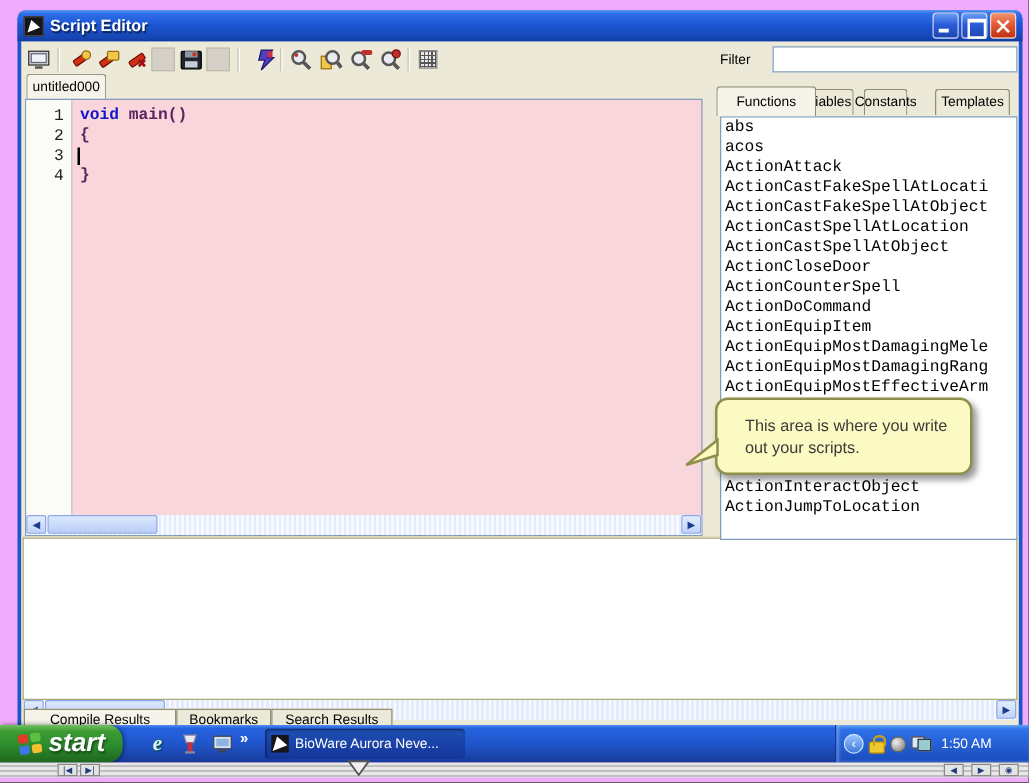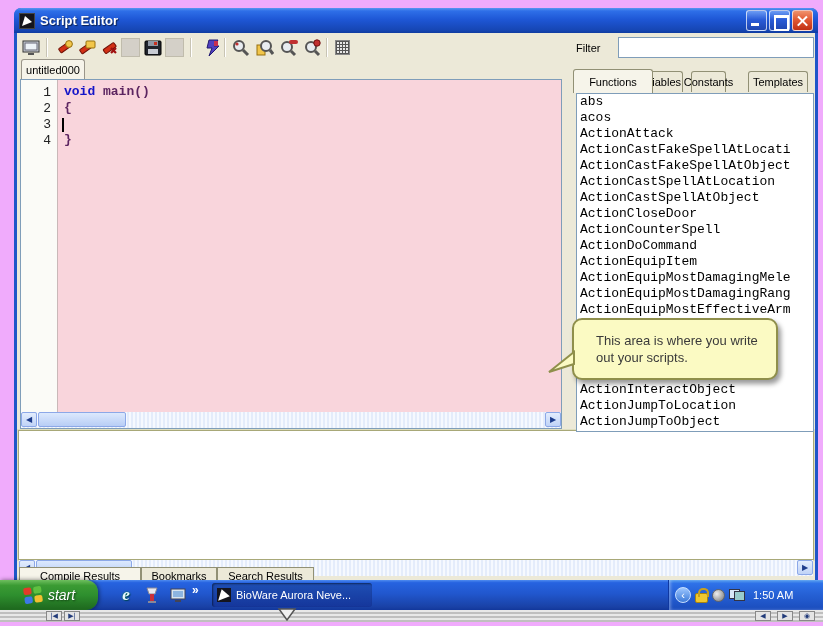--- a/index.html
+++ b/index.html
@@ -84,21 +84,21 @@
   .btab{position:absolute;top:559px;height:20px;background:#ECE9D8;border:1px solid #919075;
         font-size:11px;color:#000;display:flex;align-items:flex-start;justify-content:center;padding-top:2px;}
   .btab.active{background:#F6F4EA;}
 
   
   .taskbar{position:absolute;left:0;top:580px;width:823px;height:30px;z-index:10;
            background:linear-gradient(180deg,#4F8CF0 0%,#2663E0 9%,#2157CE 45%,#1941A5 90%,#12379B 100%);}
   .startbtn{position:absolute;left:0;top:0;width:98px;height:30px;border-radius:0 12px 12px 0;
             background:linear-gradient(180deg,#6FBF5F 0%,#3B9B33 18%,#2E8F2E 50%,#1F6B1F 95%);
             box-shadow:1px 0 4px rgba(0,0,0,.5);display:flex;align-items:center;justify-content:center;gap:5px;}
-  .start-label{color:#fff;font-weight:normal;font-style:italic;font-size:14px;text-shadow:1px 1px 2px rgba(0,0,0,.5);}
+  .start-label{color:#fff;font-weight:bold;font-style:italic;font-size:21px;text-shadow:1px 1px 2px rgba(0,0,0,.5);}
   .qlicon{position:absolute;top:5px;width:20px;height:20px;display:flex;align-items:center;justify-content:center;}
   .ie-e{color:#E8F4FF;font-size:17px;font-weight:bold;font-style:italic;font-family:"Liberation Serif",serif;
         text-shadow:0 0 2px #083, 1px 1px 1px #036;}
   .chev{position:absolute;color:#fff;font-size:12px;font-weight:bold;}
   .taskbtn{position:absolute;left:212px;top:3px;width:160px;height:24px;border-radius:3px;
            background:linear-gradient(180deg,#1E4FB4,#15369B);box-shadow:inset 1px 1px 2px rgba(0,0,0,.5);
            display:flex;align-items:center;padding:0 5px;gap:5px;}
   .task-label{color:#fff;font-size:11px;white-space:nowrap;overflow:hidden;}
   .tray{position:absolute;right:0;top:0;width:155px;height:30px;
         background:linear-gradient(180deg,#4F9BF0 0%,#2E71E8 12%,#2560D4 50%,#1C4FC0 92%);
@@ -280,21 +280,20 @@
         <div class="fn-row">ActionEquipItem</div>
         <div class="fn-row">ActionEquipMostDamagingMele</div>
         <div class="fn-row">ActionEquipMostDamagingRang</div>
         <div class="fn-row">ActionEquipMostEffectiveArm</div>
         <div class="fn-row"></div>
         <div class="fn-row"></div>
         <div class="fn-row"></div>
         <div class="fn-row"></div>
         <div class="fn-row">ActionInteractObject</div>
         <div class="fn-row">ActionJumpToLocation</div>
-        <div class="fn-row">ActionJumpToObject</div>
       </div>
 
     <div class="vscroll" style="left:785px;top:86px;height:337px">
       <span class="sbtn" style="left:0;top:0;width:14px;height:15px">▲</span>
       <span class="sthumb v" style="left:0;top:16px;width:14px;height:32px"></span>
       <span class="sbtn" style="left:0;bottom:0;width:14px;height:15px">▼</span>
     </div>
 
     <div class="tip">
       <div class="tip-text">This area is where you write out your scripts.</div>

